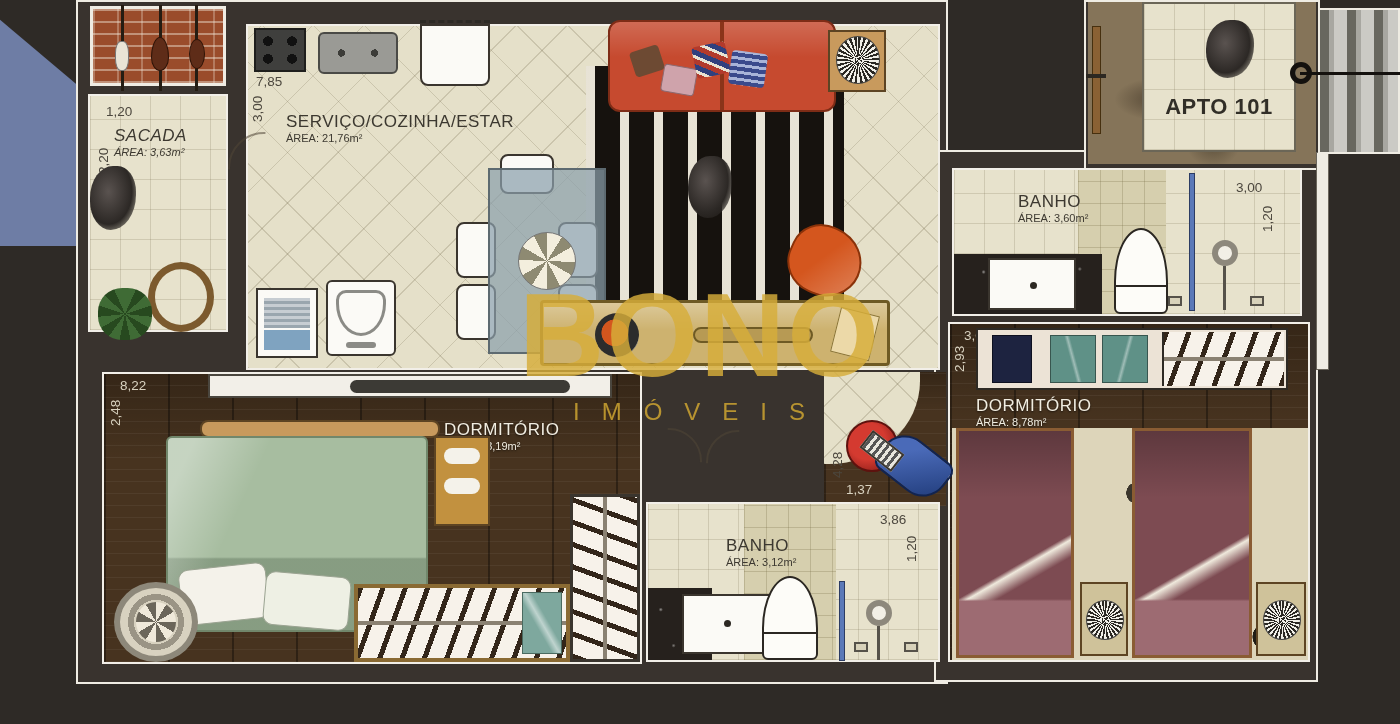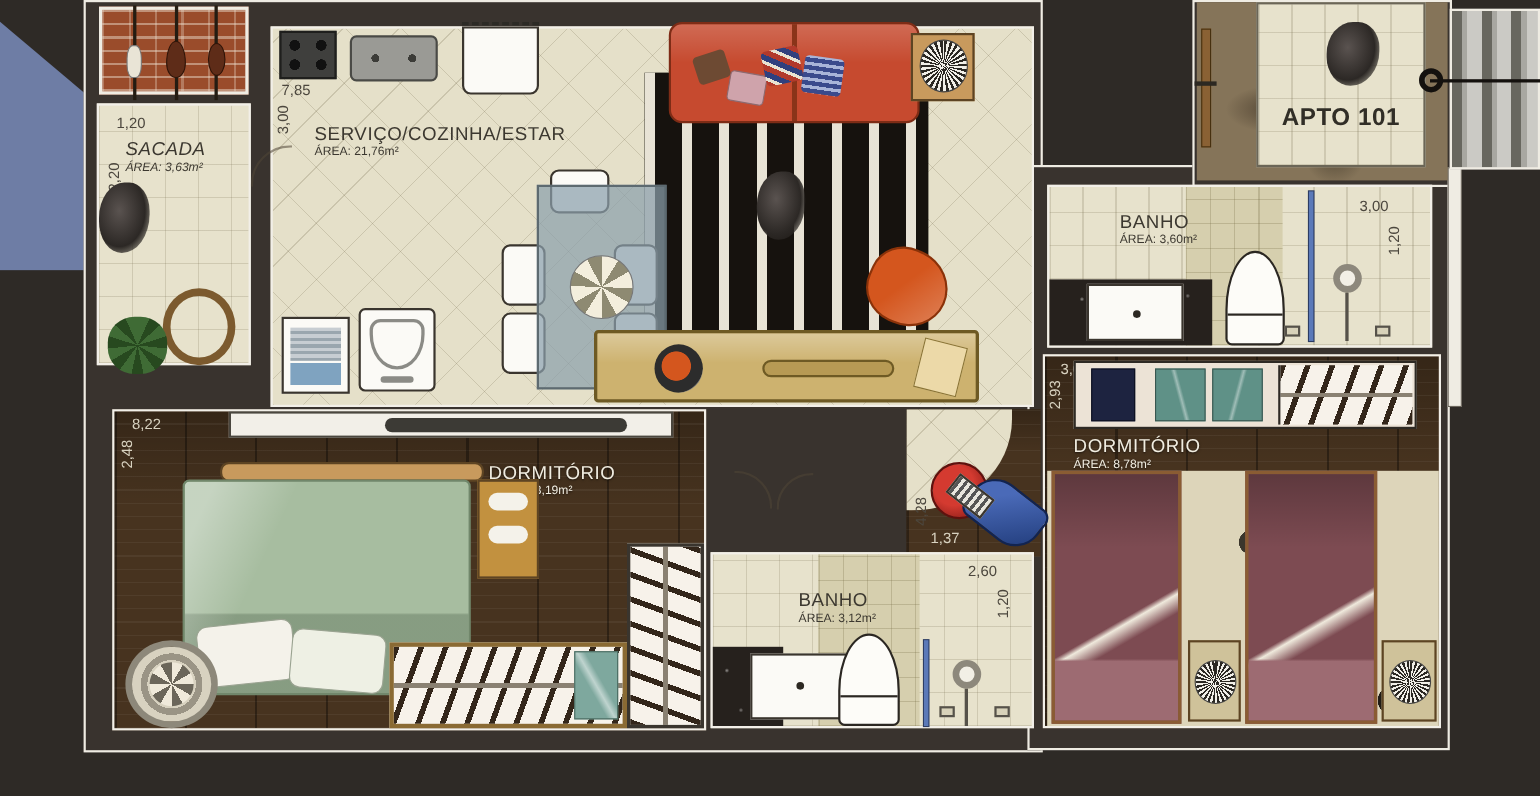--- a/index.html
+++ b/index.html
@@ -301,30 +301,34 @@
     </div>
     <div class="abs hangers-v" style="left:466px;top:120px;width:70px;height:168px;border:3px solid #3a352e;"></div>
   </div>
 
   <div class="abs tile-sq" style="left:646px;top:502px;width:294px;height:160px;border:2px solid #f2efe8;">
     <div class="abs tile-shower" style="left:96px;top:0;width:92px;height:156px;"></div>
     <div class="abs room-label" style="left:78px;top:32px;">
       <div class="nm">BANHO</div>
       <div class="ar">ÁREA: 3,12m²</div>
     </div>
-    <div class="abs dim" style="left:232px;top:8px;">2,60</div>
+    <div class="abs dim" style="left:232px;top:8px;">3,86</div>
     <div class="abs dim vert" style="left:256px;top:58px;">1,20</div>
     <div class="abs marble-dark" style="left:0px;top:84px;width:64px;height:72px;"></div>
     <div class="abs white-box" style="left:34px;top:90px;width:88px;height:60px;">
       <div class="abs" style="left:40px;top:24px;width:7px;height:7px;border-radius:50%;background:#2c2822;"></div>
     </div>
     <div class="abs toilet" style="left:114px;top:72px;width:56px;height:84px;">
         <div class="seam"></div>
       </div>
     <div class="abs glass-line" style="left:192px;top:78px;width:4px;height:78px;"></div>
     <div class="abs" style="left:218px;top:96px;width:26px;height:26px;border:6px solid #8d887c;border-radius:50%;background:#f2efe6;"></div>
     <div class="abs" style="left:229px;top:122px;width:3px;height:34px;background:#56524a;"></div>
     <div class="abs" style="left:206px;top:138px;width:14px;height:10px;border:2px solid #56524a;background:#d8d2ba;"></div>
     <div class="abs" style="left:256px;top:138px;width:14px;height:10px;border:2px solid #56524a;background:#d8d2ba;"></div>
   </div>
 
+  <div id="wm" class="abs" style="left:500px;top:282px;width:400px;">
+    <div class="big">BONO</div>
+    <div class="small">IMÓVEIS</div>
+  </div>
 
 </div>
 
 </body></html>

